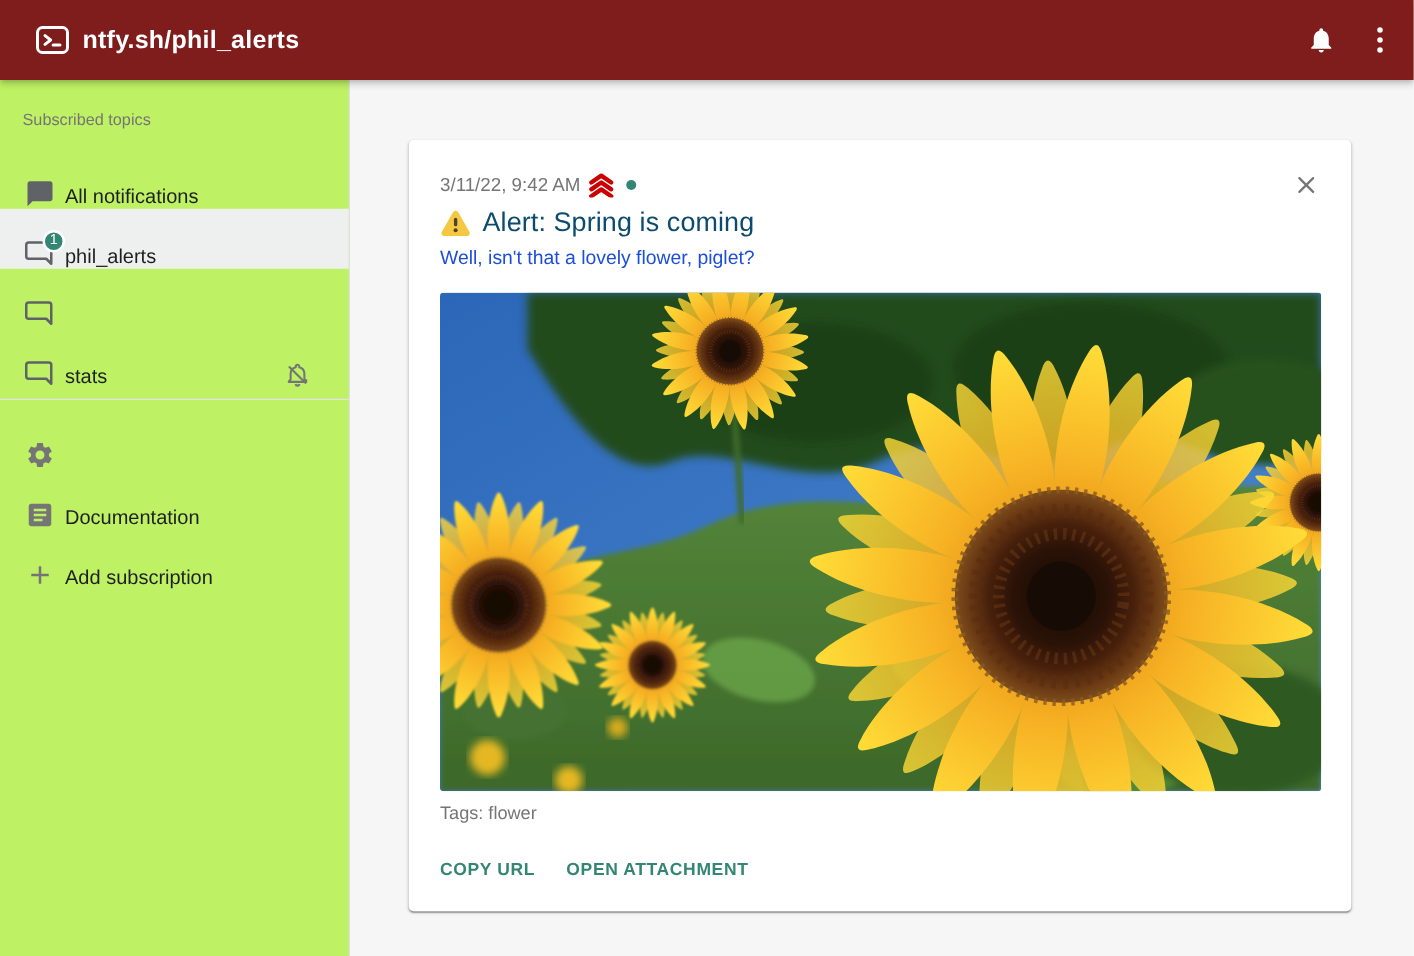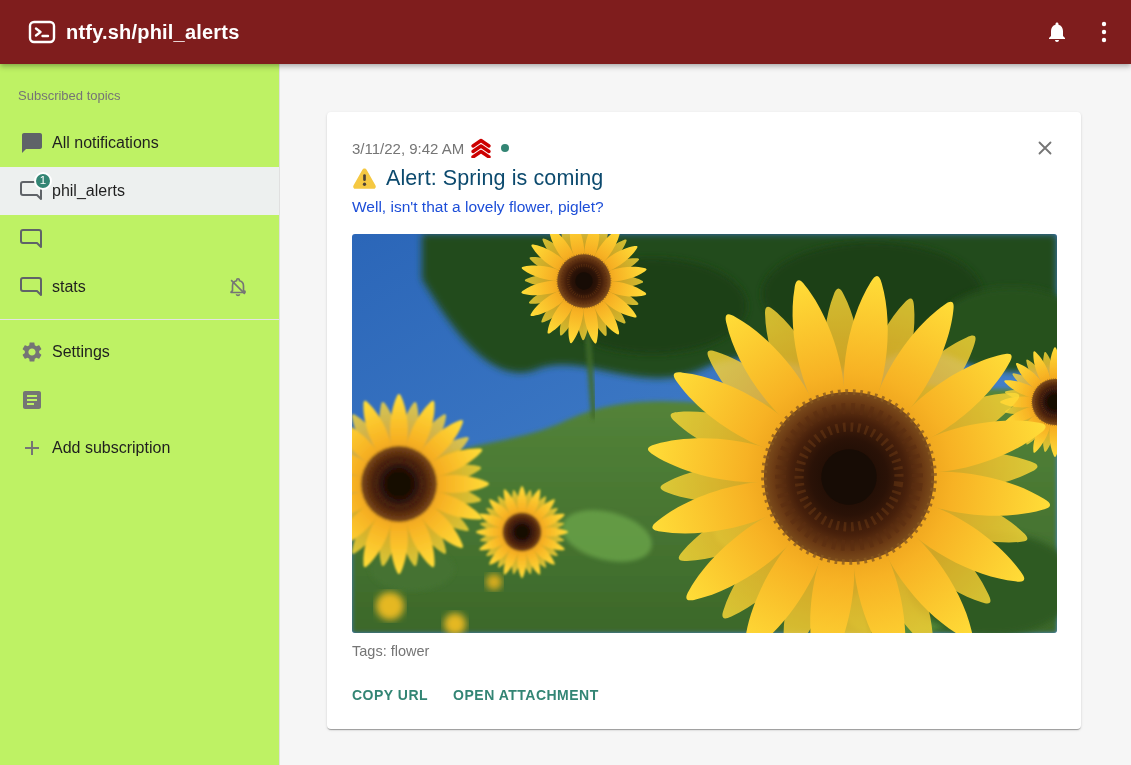--- a/index.html
+++ b/index.html
@@ -25,21 +25,21 @@
   .appbar .bell { width:24px; height:24px; margin-right:30px; }
   .appbar .kebab { width:10px; height:24px; }
 
   
   .sidebar {
     position:absolute; top:64px; left:0; bottom:0; width:280px;
     background:#bef264; border-right:1px solid #e0e0e0; z-index:10;
   }
   .section-label { padding:24px 16px 16px 18px; color:#757575; font-size:13px; }
   .srow {
-    height:48px; display:flex; align-items:center; padding:0 30px 0 20px;
+    height:48px; display:flex; align-items:flex-end; padding:0 30px 0 20px;
     font-size:16px; color:#1f1f1f; cursor:pointer; position:relative;
   }
   .srow.selected { background:#edf0ef; }
   .srow .ic { width:24px; height:24px; margin-right:8px; flex:none; position:relative; color:#5f6368; }
   .srow .lbl { flex:1; white-space:nowrap; overflow:hidden; }
   .srow .right-ic { width:22px; height:22px; flex:none; margin-left:auto; }
   .badge {
     position:absolute; top:-7px; right:-8px; min-width:18px; height:18px;
     background:#338574; color:#fff; border:2px solid #fff; border-radius:10px;
     font-size:11.5px; display:flex; align-items:center; justify-content:center;
@@ -145,29 +145,29 @@
     </div>
 
     <div class="divider"></div>
 
     <div class="srow">
       <span class="ic">
         <svg viewBox="0 0 24 24" width="24" height="24">
             <path fill="#757575" d="M19.14 12.94c.04-.3.06-.61.06-.94 0-.32-.02-.64-.07-.94l2.03-1.58c.18-.14.23-.41.12-.61l-1.92-3.32c-.12-.22-.37-.29-.59-.22l-2.39.96c-.5-.38-1.03-.7-1.62-.94l-.36-2.54c-.04-.24-.24-.41-.48-.41h-3.84c-.24 0-.43.17-.47.41l-.36 2.54c-.59.24-1.13.57-1.62.94l-2.39-.96c-.22-.08-.47 0-.59.22L2.74 8.87c-.12.21-.08.47.12.61l2.03 1.58c-.05.3-.09.63-.09.94s.02.64.07.94l-2.03 1.58c-.18.14-.23.41-.12.61l1.92 3.32c.12.22.37.29.59.22l2.39-.96c.5.38 1.03.7 1.62.94l.36 2.54c.05.24.24.41.48.41h3.84c.24 0 .44-.17.47-.41l.36-2.54c.59-.24 1.13-.56 1.62-.94l2.39.96c.22.08.47 0 .59-.22l1.92-3.32c.12-.22.07-.47-.12-.61l-2.01-1.58zM12 15.6c-1.98 0-3.6-1.62-3.6-3.6s1.62-3.6 3.6-3.6 3.6 1.62 3.6 3.6-1.62 3.6-3.6 3.6z"></path>
           </svg>
       </span>
-      <span class="lbl">Settings</span>
     </div>
 
     <div class="srow">
       <span class="ic">
         <svg viewBox="0 0 24 24" width="24" height="24">
             <path fill="#757575" d="M19 3H5c-1.1 0-2 .9-2 2v14c0 1.1.9 2 2 2h14c1.1 0 2-.9 2-2V5c0-1.1-.9-2-2-2zm-5 14H7v-2h7v2zm3-4H7v-2h10v2zm0-4H7V7h10v2z"></path>
           </svg>
       </span>
+      <span class="lbl">Documentation</span>
     </div>
 
     <div class="srow">
       <span class="ic">
         <svg viewBox="0 0 24 24" width="24" height="24">
             <path fill="#757575" d="M11 5h2v6h6v2h-6v6h-2v-6H5v-2h6z"></path>
           </svg>
       </span>
       <span class="lbl">Add subscription</span>
     </div>

